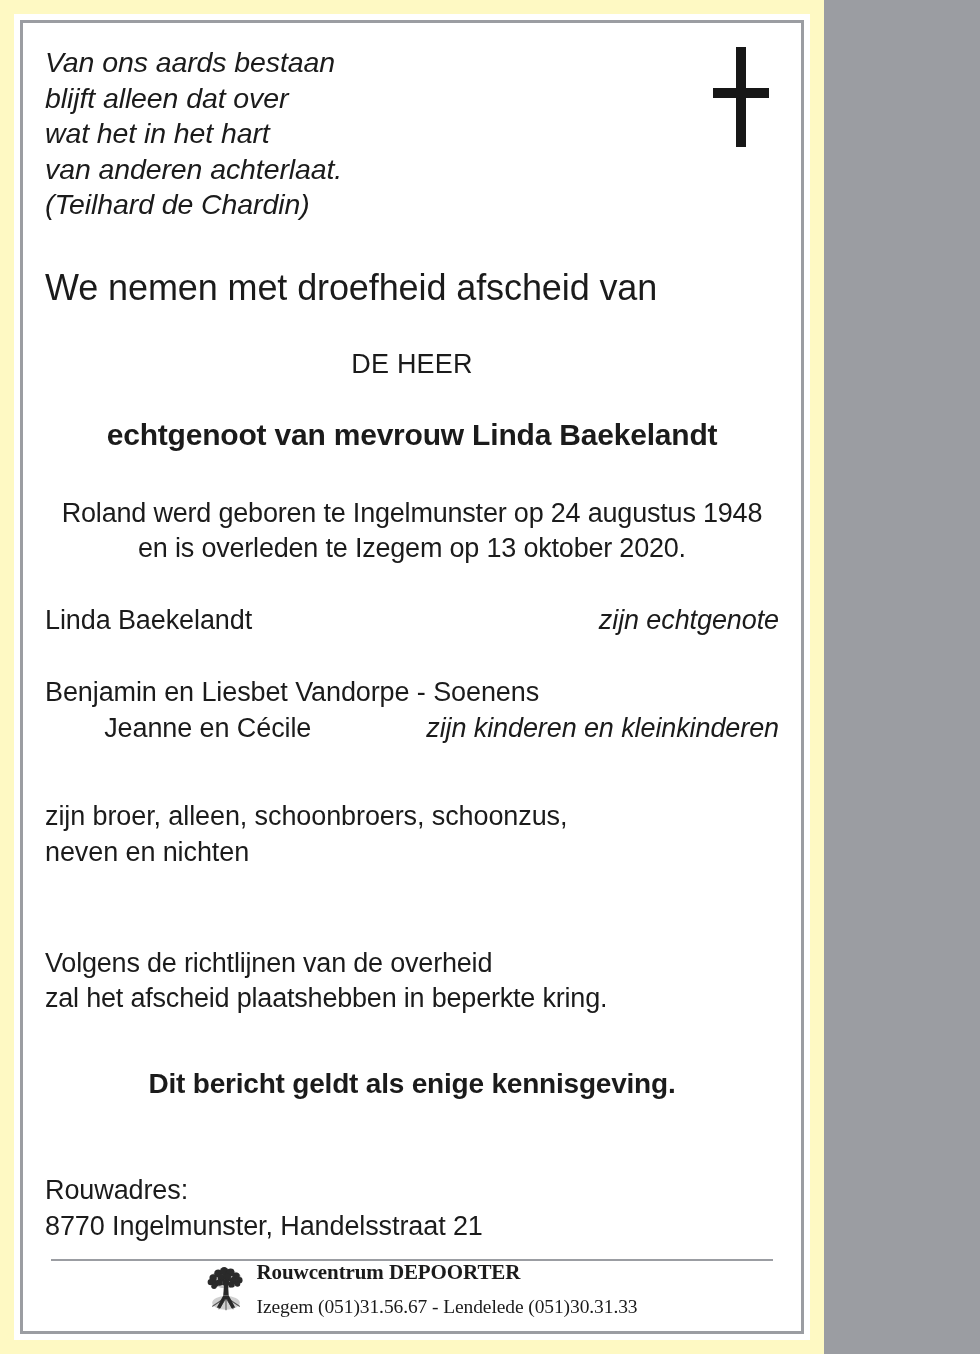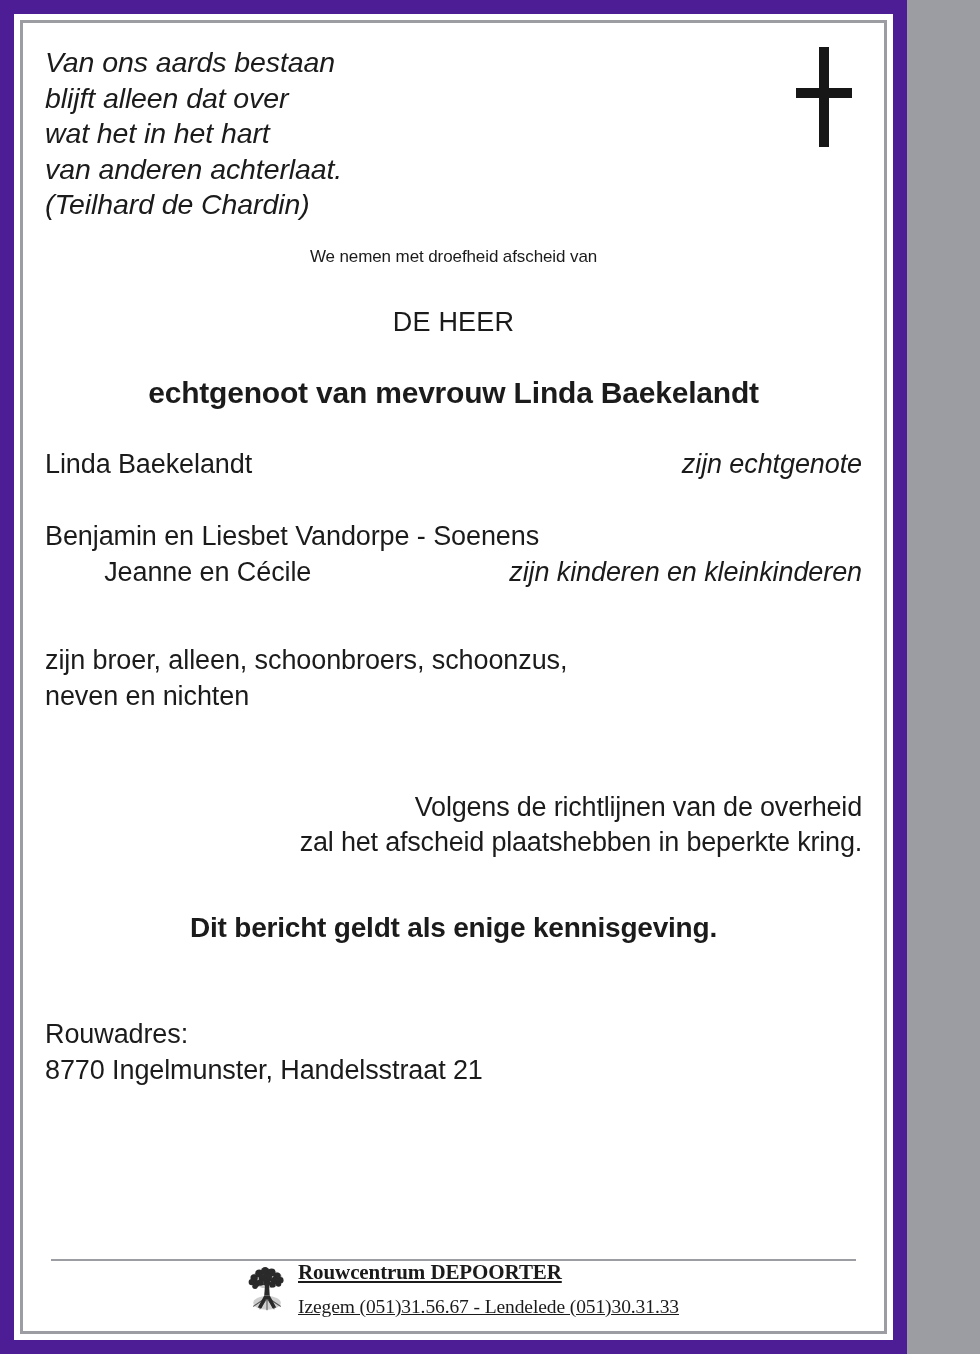--- a/index.html
+++ b/index.html
@@ -11,23 +11,23 @@
     height: 1354px;
     background: #9b9da2;
     font-family: "Liberation Sans", sans-serif;
     overflow: hidden;
   }
 
   
   .outer-frame {
     position: absolute;
     left: 0; top: 0;
-    width: 907px;
+    width: 824px;
     height: 1354px;
-    background: #4c1d95;
+    background: #fef9c3;
     box-sizing: border-box;
     padding: 14px;
   }
   .white-gap {
     width: 100%;
     height: 100%;
     background: #ffffff;
     box-sizing: border-box;
     padding: 6px;
   }
@@ -84,23 +84,22 @@
     padding-top: 22px;
     font-style: italic;
     font-size: 28.5px;
     line-height: 35.5px;
     letter-spacing: -0.1px;
     max-width: 640px;
   }
   .poem div { white-space: pre; }
 
   .lead {
-    text-align: center;
-    font-size: 17px;
-    margin-top: 24px;
+    font-size: 36px;
+    margin-top: 44px;
     letter-spacing: -0.1px;
   }
   .salutation {
     text-align: center;
     font-size: 27px;
     margin-top: 40px;
     letter-spacing: 0.2px;
   }
   .name {
     text-align: center;
@@ -144,21 +143,21 @@
   .rel-plain {
     font-size: 27px;
     line-height: 36px;
     letter-spacing: -0.1px;
     white-space: pre;
   }
 
   .others { margin-top: 52px; }
 
   .guidelines {
-    text-align: right;
+    text-align: left;
     font-size: 27px;
     line-height: 35px;
     margin-top: 76px;
     letter-spacing: -0.2px;
   }
   .guidelines div { white-space: nowrap; }
 
   .notice {
     text-align: center;
     font-size: 28px;
@@ -188,21 +187,20 @@
     position: absolute;
     left: 16px;
     right: 0;
     bottom: 14px;
     display: flex;
     justify-content: center;
     align-items: center;
     gap: 8px;
     font-family: "Liberation Serif", serif;
     color: #1b1b1b;
-    text-decoration: underline;
   }
   .footer-logo {
     width: 46px;
     height: 48px;
     flex: 0 0 auto;
   }
   .footer-text { line-height: 1.05; }
   .footer-title {
     font-size: 21px;
     font-weight: bold;
@@ -237,20 +235,24 @@
          <div>(Teilhard de Chardin)</div>
        </div>
 
        <div class="lead">We nemen met droefheid afscheid van</div>
 
        <div class="salutation">DE HEER</div>
 
 
        <div class="spouse-of">echtgenoot van mevrouw Linda Baekelandt</div>
 
+       <div class="dates">
+         <div>Roland werd geboren te Ingelmunster op 24 augustus 1948</div>
+         <div>en is overleden te Izegem op 13 oktober 2020.</div>
+       </div>
 
        <div class="rel-block">
          <div class="rel-row">
            <span class="who">Linda Baekelandt</span>
            <span class="what">zijn echtgenote</span>
          </div>
        </div>
 
        <div class="rel-block">
          <div class="rel-plain">Benjamin en Liesbet Vandorpe - Soenens</div>

